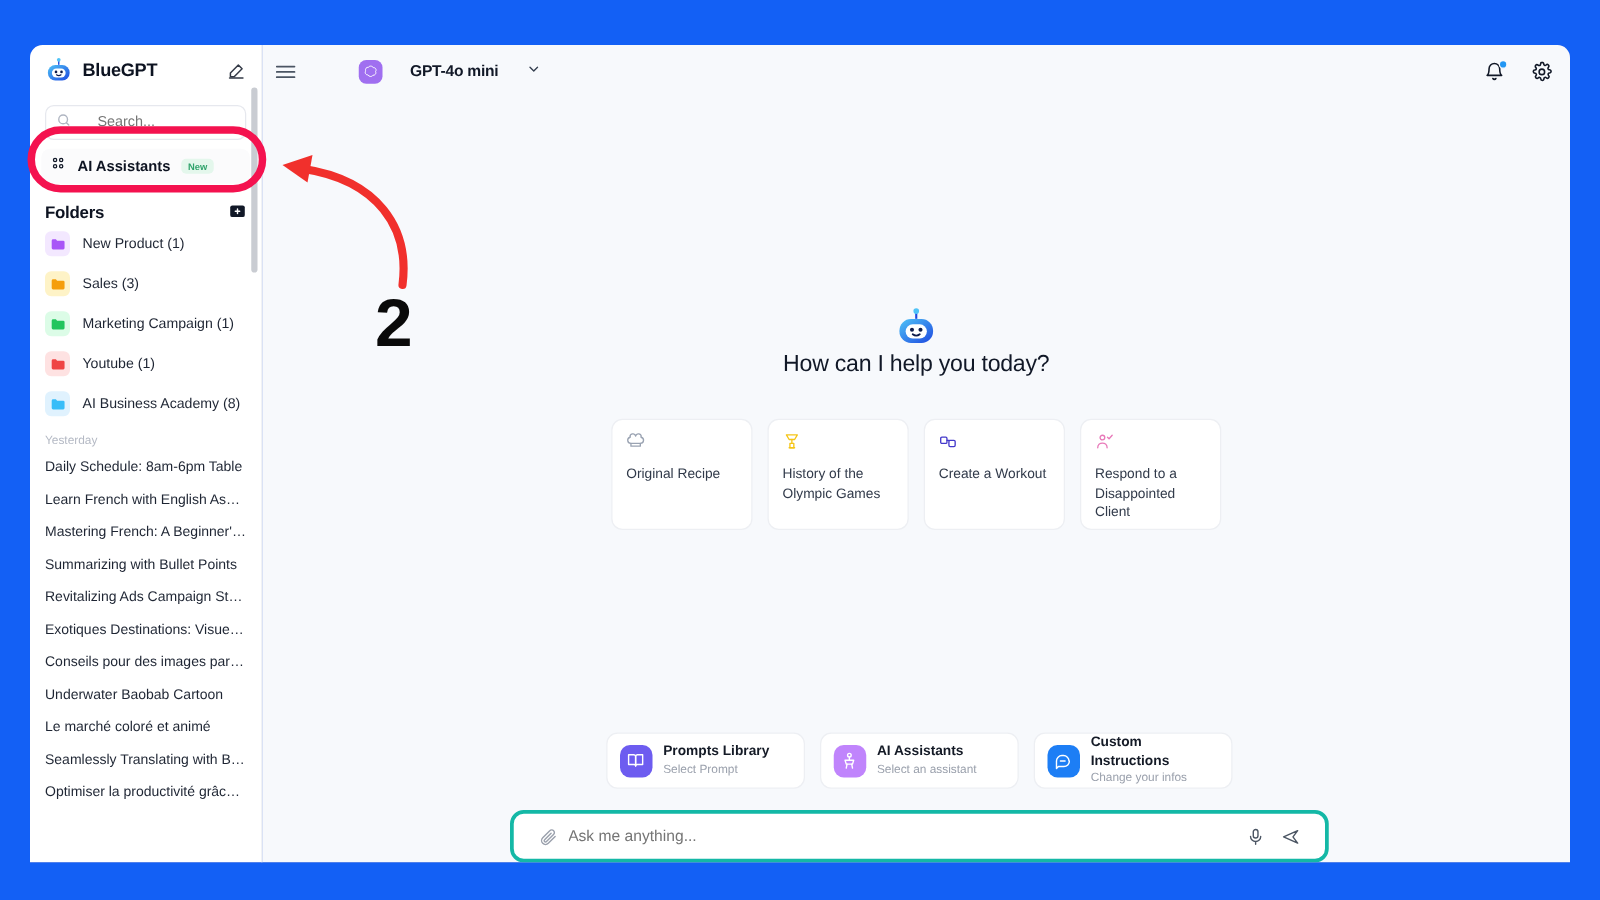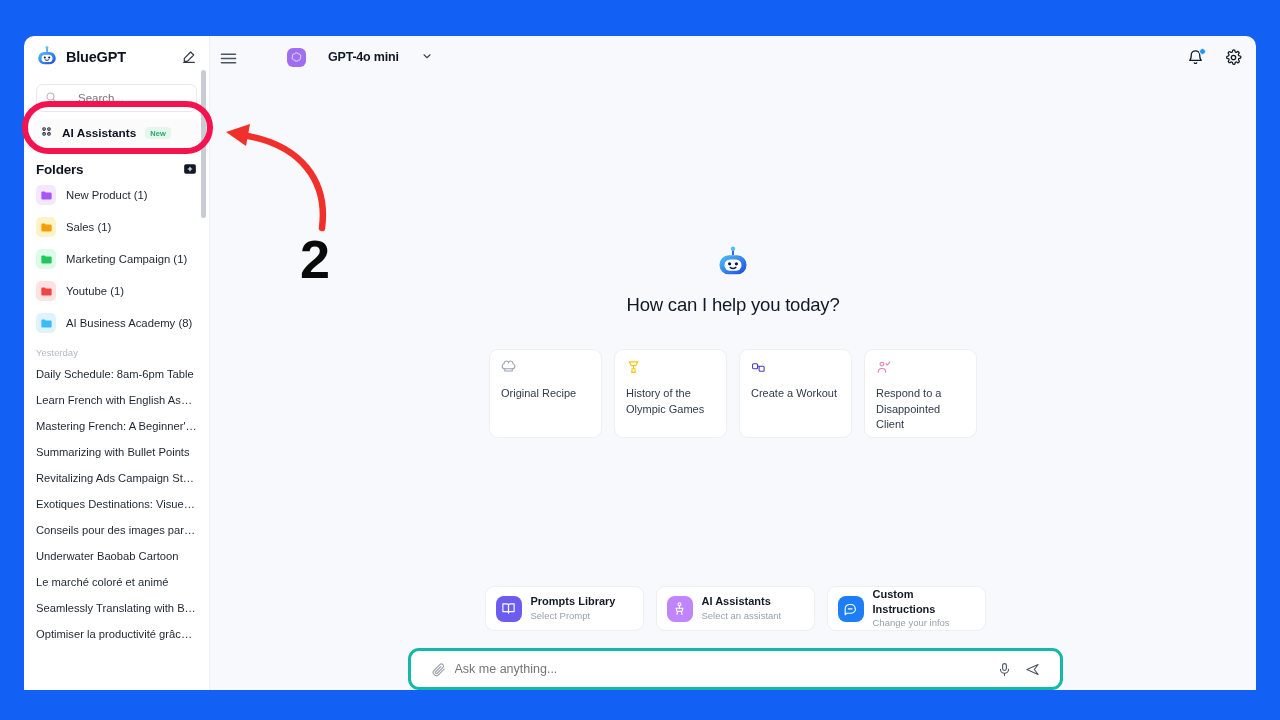--- a/index.html
+++ b/index.html
@@ -136,21 +136,21 @@
     background: #2196f3; border: 1.5px solid #f7f9fc;
   }
 
   #center {
     flex: 1; display: flex; flex-direction: column;
     align-items: center; justify-content: flex-start;
     padding-top: 168px;
   }
   .hero-bot { width: 34px; height: 34px; }
   .hero-title {
-    font-size: 18.5px; color: #111827; margin-top: 14px;
+    font-size: 18.5px; color: #111827; 
     font-weight: 400; letter-spacing: -.2px;
   }
 
   #suggestions {
     display: flex; gap: 12px; margin-top: 33px;
   }
   .sugg-card {
     width: 113px; height: 89px;
     background: #ffffff; border-radius: 9px;
     border: 1px solid #edeff3;
@@ -291,21 +291,21 @@
             </svg>
           </span>
           <span class="folder-label">New Product (1)</span>
         </div>
         <div class="folder-row">
           <span class="folder-chip" style="background:#fef3c7">
             <svg viewBox="0 0 24 24" width="13" height="13">
               <path d="M2.5 6.5a2 2 0 012-2h4.2l1.8 2h9a2 2 0 012 2v9a2 2 0 01-2 2h-15a2 2 0 01-2-2z" fill="#f59e0b"></path>
             </svg>
           </span>
-          <span class="folder-label">Sales (1)</span>
+          <span class="folder-label">Sales (3)</span>
         </div>
         <div class="folder-row">
           <span class="folder-chip" style="background:#dcfce7">
             <svg viewBox="0 0 24 24" width="13" height="13">
               <path d="M2.5 6.5a2 2 0 012-2h4.2l1.8 2h9a2 2 0 012 2v9a2 2 0 01-2 2h-15a2 2 0 01-2-2z" fill="#22c55e"></path>
             </svg>
           </span>
           <span class="folder-label">Marketing Campaign (1)</span>
         </div>
         <div class="folder-row">

